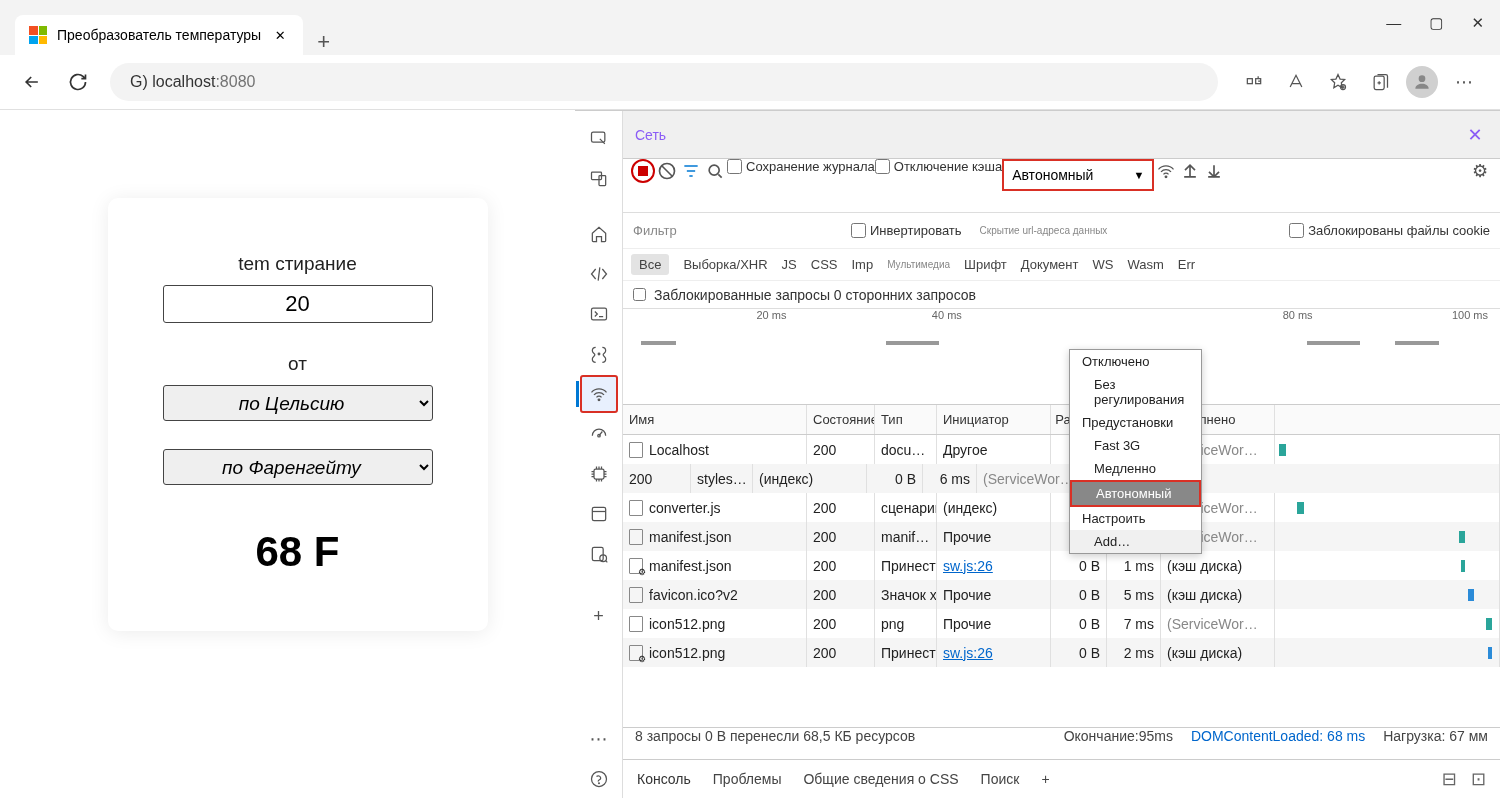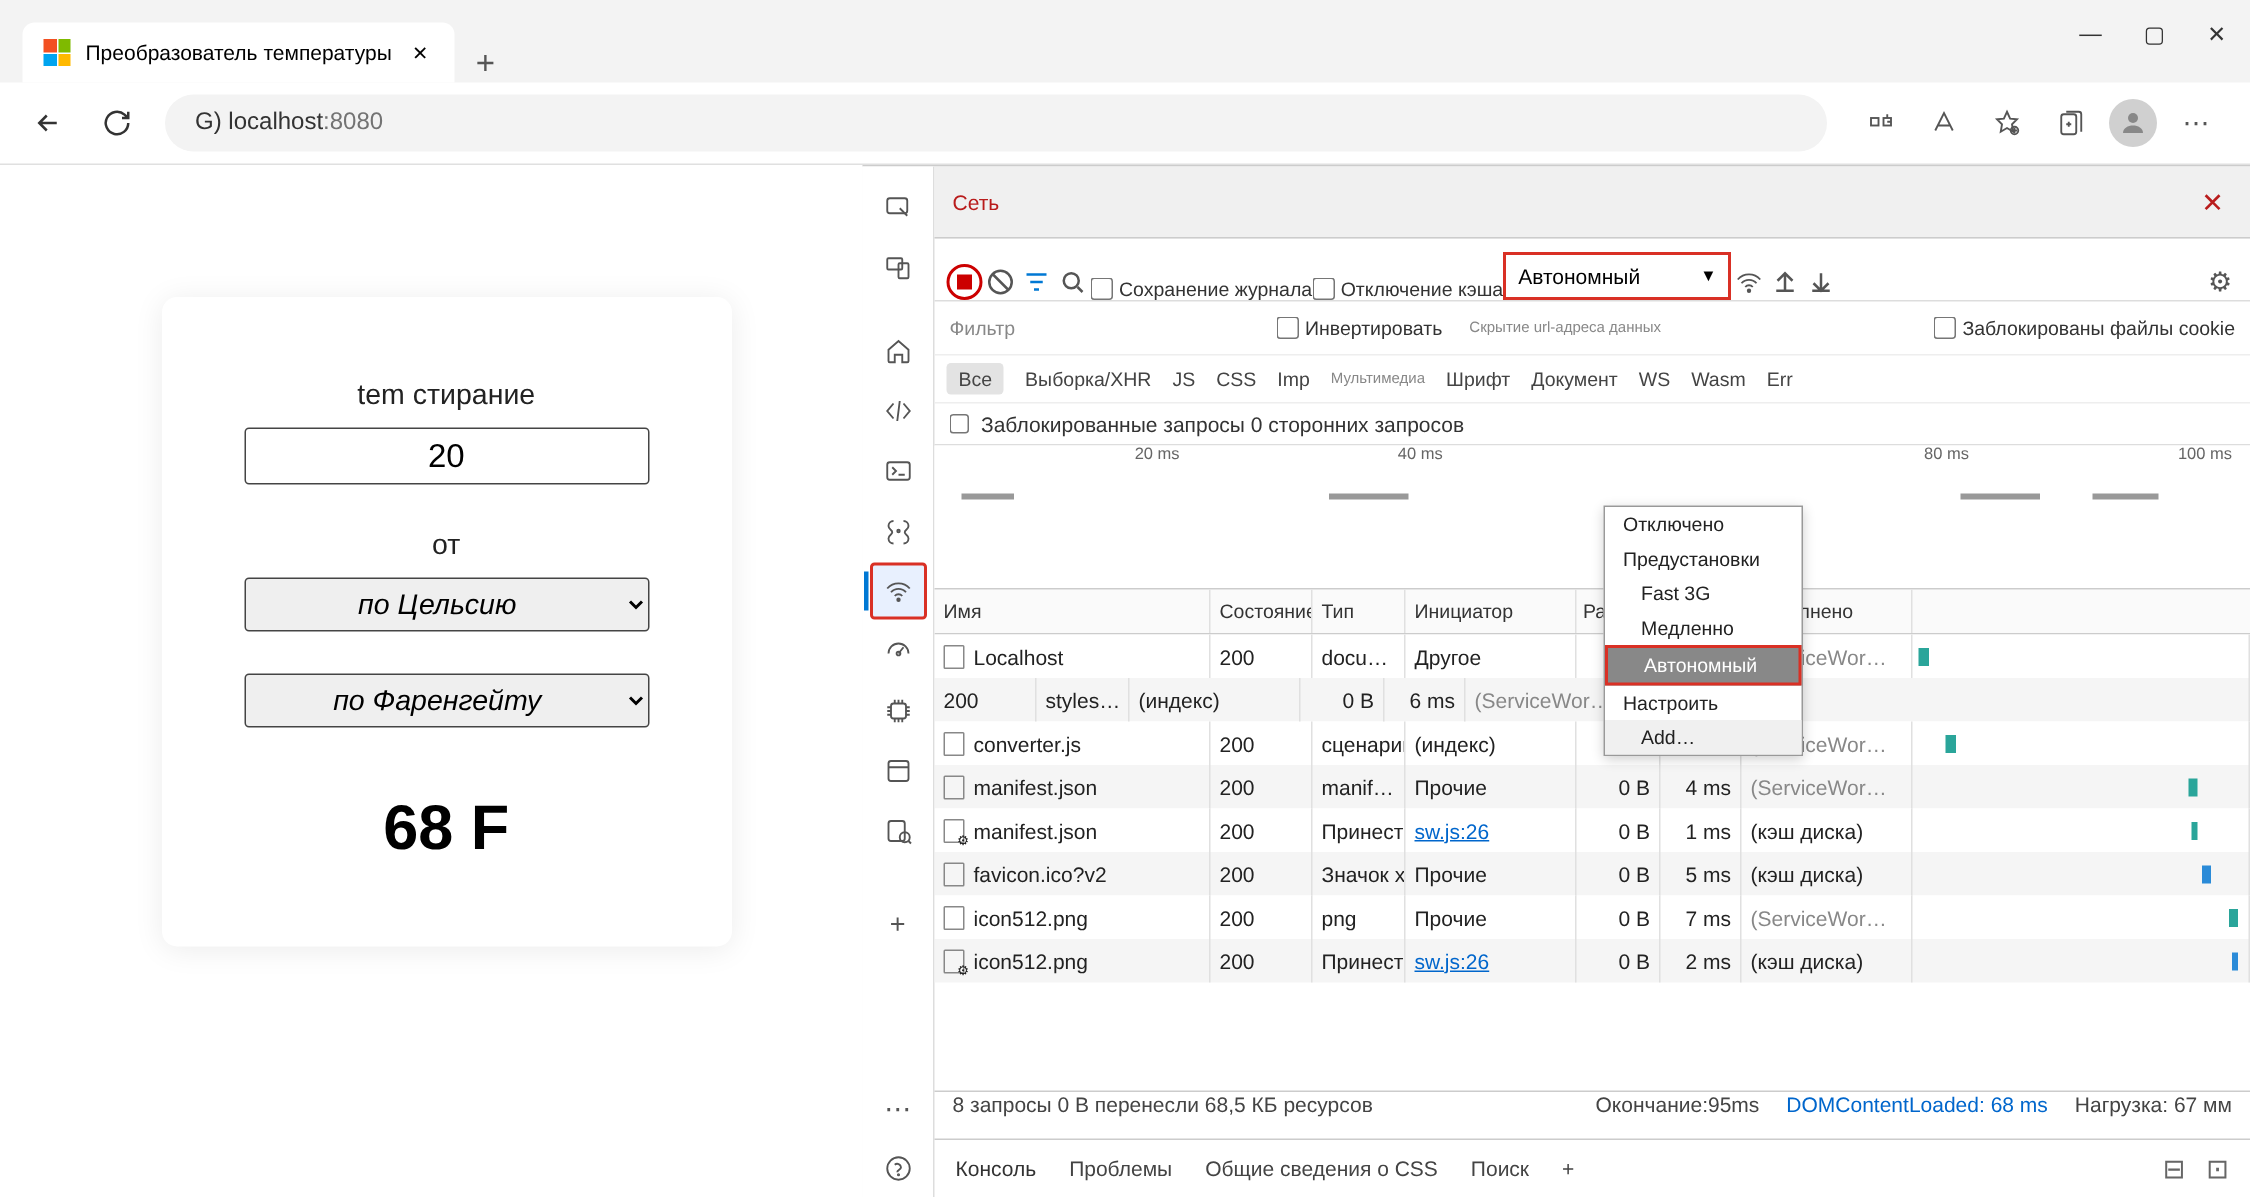--- a/index.html
+++ b/index.html
@@ -32,24 +32,24 @@
 
 
 .devtools { flex: 1; display: flex; background: #fff; border-top: 1px solid #ccc; }
 .dt-rail { width: 48px; border-right: 1px solid #ddd; display: flex; flex-direction: column; align-items: center; padding-top: 8px; gap: 2px; background: #fff; }
 .rail-btn { width: 38px; height: 38px; display: flex; align-items: center; justify-content: center; color: #555; border-radius: 4px; font-size: 18px; }
 .rail-btn.sel { background: #e8f0fe; border: 2px solid #d93025; border-radius: 3px; position: relative; }
 .rail-btn.sel::before { content:""; position:absolute; left:-6px; top:4px; bottom:4px; width:3px; background:#0078d4; }
 .rail-spacer { flex: 1; }
 
 .dt-main { flex: 1; display: flex; flex-direction: column; position: relative; }
-.dt-header { height: 48px; background: #f0f0f0; border-bottom: 1px solid #ccc; display: flex; align-items: center; padding: 0 12px; font-size: 14px; color: #b91c1c; }
+.dt-header { height: 48px; background: #f0f0f0; border-bottom: 1px solid #ccc; display: flex; align-items: center; padding: 0 12px; font-size: 14px; color: #8b5cf6; }
 .dt-close { margin-left: auto; width: 26px; height: 26px; display: flex; align-items: center; justify-content: center; font-size: 18px; }
 
-.dt-toolbar { height: 42px; display: flex; align-items: flex-end; padding: 0 8px; gap: 0; border-bottom: 1px solid #ddd; font-size: 14px; }
+.dt-toolbar { height: 54px; display: flex; align-items: flex-start; padding: 0 8px; gap: 0; border-bottom: 1px solid #ddd; font-size: 14px; }
 .rec-btn { width: 24px; height: 24px; border: 2px solid #c00; border-radius: 50%; display: flex; align-items: center; justify-content: center; }
 .rec-btn::after { content:""; width:10px; height:10px; background:#c00; }
 .tb-icon { width: 24px; height: 24px; display: flex; align-items: center; justify-content: center; color: #555; font-size: 16px; }
 .tb-icon.filter { color: #0078d4; }
 .chk { display: flex; align-items: center; gap: 4px; font-size: 13px; color: #333; }
 .chk input { width: 15px; height: 15px; }
 .throttle-box { border: 2px solid #d93025; padding: 4px 8px; display: flex; align-items: center; gap: 40px; font-size: 14px; height: 32px; }
 .throttle-box .arrow { font-size: 11px; }
 .gear { margin-left: auto; color: #555; font-size: 18px; }
 
@@ -366,20 +366,21 @@
           </div>
         <div class="tl-bars">
           <div class="tl-bar" style="left:2%; width:4%; top:10px;"></div>
           <div class="tl-bar" style="left:30%; width:6%; top:10px;"></div>
           <div class="tl-bar" style="left:78%; width:6%; top:10px;"></div>
           <div class="tl-bar" style="left:88%; width:5%; top:10px;"></div>
         </div>
 
         <div class="throttle-menu">
           <div class="tm-item hdr">Отключено</div>
+          <div class="tm-item indent">Без регулирования</div>
           <div class="tm-item hdr">Предустановки</div>
           <div class="tm-item indent">Fast 3G</div>
           <div class="tm-item indent">Медленно</div>
           <div class="tm-item sel indent">Автономный</div>
           <div class="tm-item hdr">Настроить</div>
           <div class="tm-item add">Add…</div>
         </div>
       </div>
 
       <div class="net-grid">

